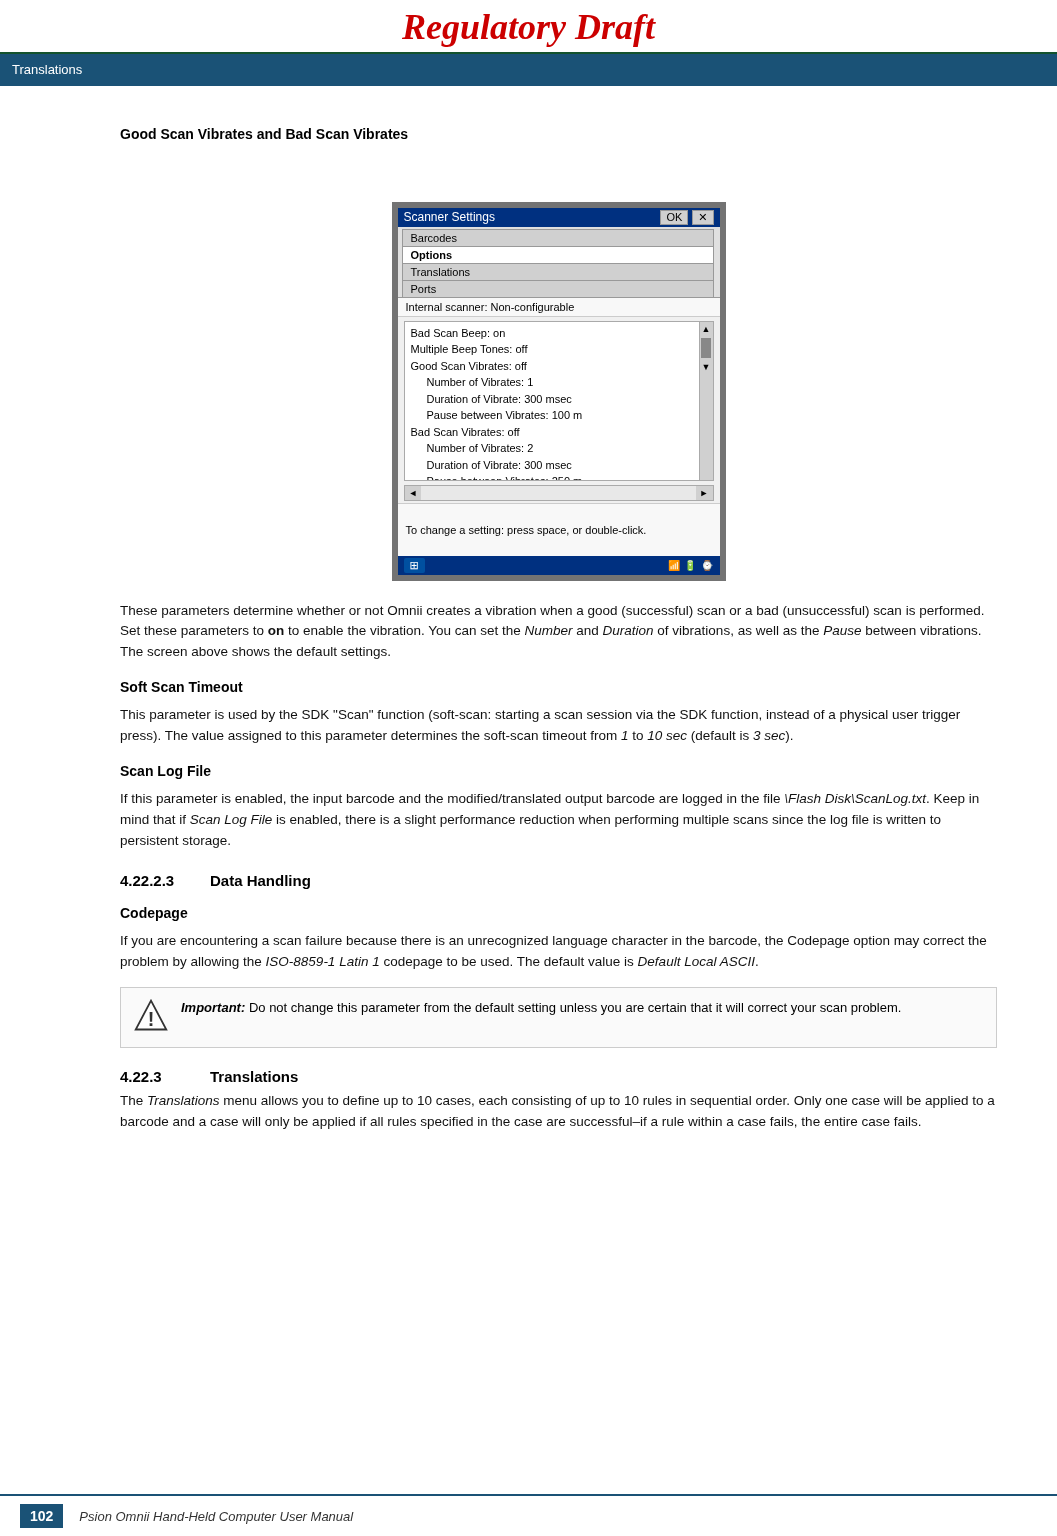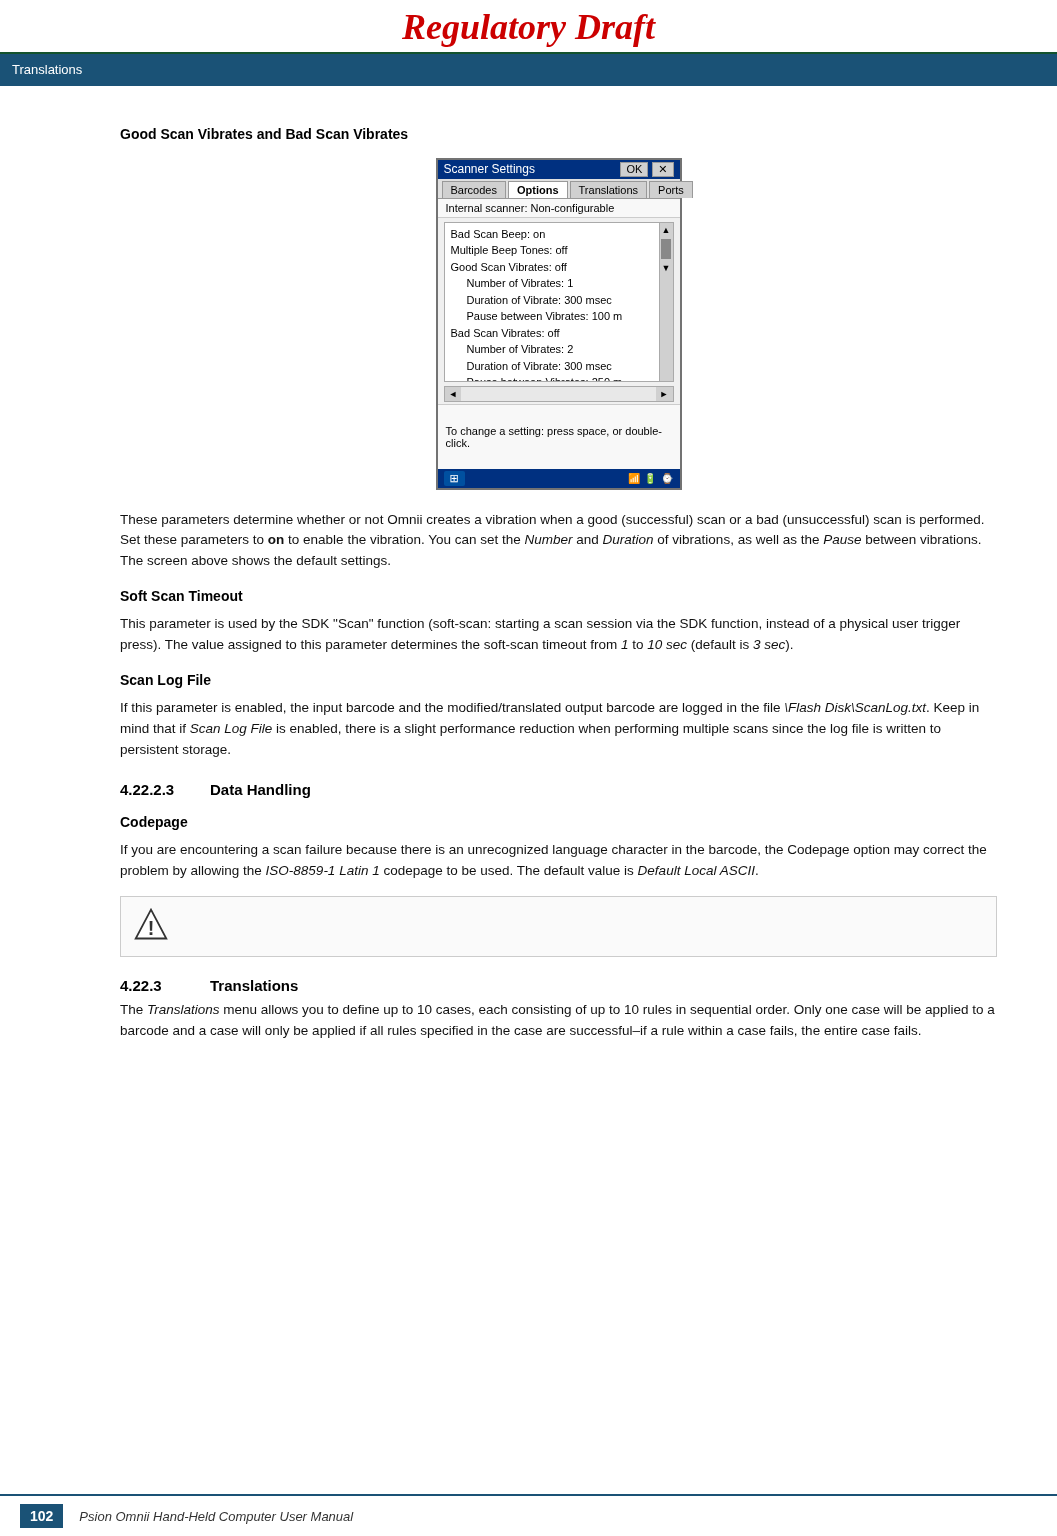--- a/index.html
+++ b/index.html
@@ -73,25 +73,26 @@
       color: #111;
     }
 
     
     .screenshot-container {
       display: flex;
       justify-content: center;
       margin: 16px 0 20px 0;
     }
     .scanner-window {
-      border: 2px solid #737373;
+      border: 6px solid #737373;
       background: #f0f0f0;
-      width: 246px;
+      width: 334px;
       font-size: 12px;
       font-family: Arial, sans-serif;
+      margin-top: 44px;
     }
     .scanner-titlebar {
       background: #003080;
       color: #fff;
       display: flex;
       justify-content: space-between;
       align-items: center;
       padding: 2px 6px;
       font-size: 12px;
     }
@@ -105,20 +106,21 @@
       border: 1px solid #999;
       padding: 0 5px;
       font-size: 11px;
       cursor: pointer;
     }
     .scanner-tabs {
       display: flex;
       background: #e0e0e0;
       border-bottom: 1px solid #999;
       padding: 2px 4px 0;
+      flex-direction: column;
     }
     .scanner-tab {
       padding: 2px 8px;
       border: 1px solid #999;
       border-bottom: none;
       background: #d0d0d0;
       font-size: 11px;
       margin-right: 2px;
       cursor: pointer;
     }
@@ -372,20 +374,24 @@
     If you are encountering a scan failure because there is an unrecognized language character in the barcode, the Codepage option may correct the problem by allowing the <i>ISO-8859-1 Latin 1</i> codepage to be used. The default value is <i>Default Local ASCII</i>.
   </p>
 
   <div class="important-box">
     <div>
       <svg class="important-icon" viewBox="0 0 40 40" xmlns="http://www.w3.org/2000/svg">
         <polygon points="20,3 37,35 3,35" fill="white" stroke="#333" stroke-width="2"></polygon>
         <text x="20" y="31" font-size="22" text-anchor="middle" fill="#333" font-weight="bold">!</text>
       </svg>
     </div>
+    <div class="important-text">
+      <em>Important:</em>
+      <span>  Do not change this parameter from the default setting unless you are certain that it will correct your scan problem.</span>
+    </div>
   </div>
 
   <div class="subsection-row">
     <span class="subsection-number">4.22.3</span>
     <span class="subsection-title">Translations</span>
   </div>
 
   <p class="body-text">
     The <i>Translations</i> menu allows you to define up to 10 cases, each consisting of up to 10 rules in sequential order. Only one case will be applied to a barcode and a case will only be applied if all rules specified in the case are successful–if a rule within a case fails, the entire case fails.
   </p>

